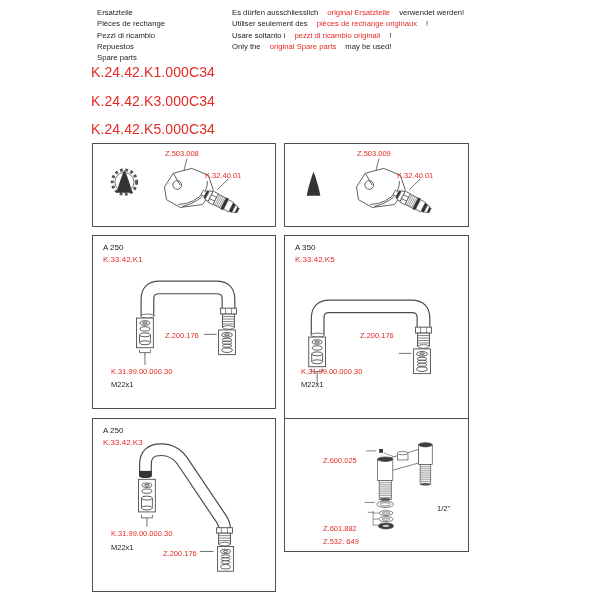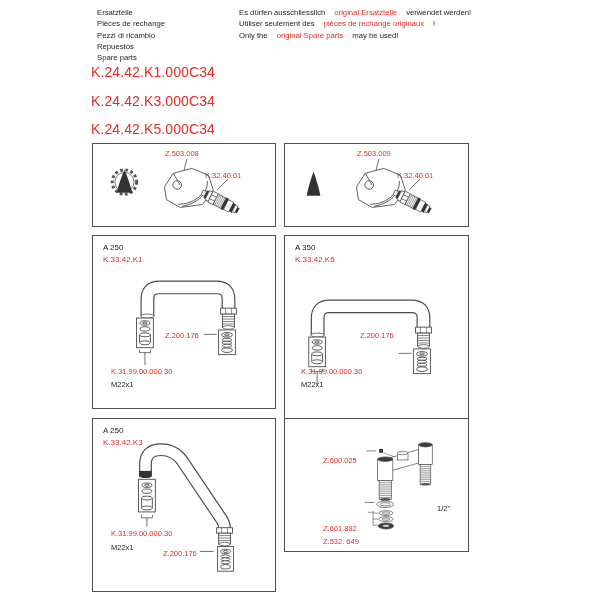--- a/index.html
+++ b/index.html
@@ -9,21 +9,21 @@
     --dark:#333333;
   }
   html,body{margin:0;padding:0;}
   body{
     width:600px;height:600px;position:relative;overflow:hidden;
     background:#ffffff;
     font-family:"Liberation Sans", sans-serif;
     color:var(--ink);
   }
   .langs{position:absolute;left:97px;top:7px;font-size:7.7px;line-height:11.35px;white-space:nowrap;}
-  .notice{position:absolute;left:239px;top:7px;font-size:7.7px;line-height:11.35px;white-space:nowrap;}
+  .notice{position:absolute;left:232px;top:7px;font-size:7.7px;line-height:11.35px;white-space:nowrap;}
   .notice .red-seg{color:var(--red);padding:0 9px;}
   .code{position:absolute;left:91px;font-size:14px;color:var(--red);white-space:nowrap;letter-spacing:.1px;}
   .panel{position:absolute;border:1px solid #4d4d4d;box-sizing:border-box;background:#fff;}
   .panel svg{position:absolute;left:0;top:0;width:100%;height:100%;}
   .lbl{position:absolute;font-size:7.5px;color:var(--ink);white-space:nowrap;}
   .lbl.red{color:var(--red);}
   .model{font-size:8px;}
 </style>
 </head>
 <body>
@@ -32,20 +32,21 @@
   <div>Ersatzteile</div>
   <div>Pièces de rechange</div>
   <div>Pezzi di ricambio</div>
   <div>Repuestos</div>
   <div>Spare parts</div>
 </div>
 
 <div class="notice">
   <div><span>Es dürfen ausschliesslich</span><span class="red-seg">original Ersatzteile</span><span>verwendet werden!</span></div>
   <div><span>Utiliser seulement des</span><span class="red-seg">pièces de rechange originaux</span><span>!</span></div>
+  <div><span>Usare soltanto i</span><span class="red-seg">pezzi di ricambio originali</span><span>!</span></div>
   <div><span>Only the</span><span class="red-seg">original Spare parts</span><span>may be used!</span></div>
 </div>
 
 <div class="code" style="top:64px">K.24.42.K1.000C34</div>
 <div class="code" style="top:93px">K.24.42.K3.000C34</div>
 <div class="code" style="top:121px">K.24.42.K5.000C34</div>
 
 <div class="panel" style="left:92px;top:143px;width:184px;height:84px">
   <svg viewBox="0 0 184 84">
     <g fill="none" stroke="#555">

